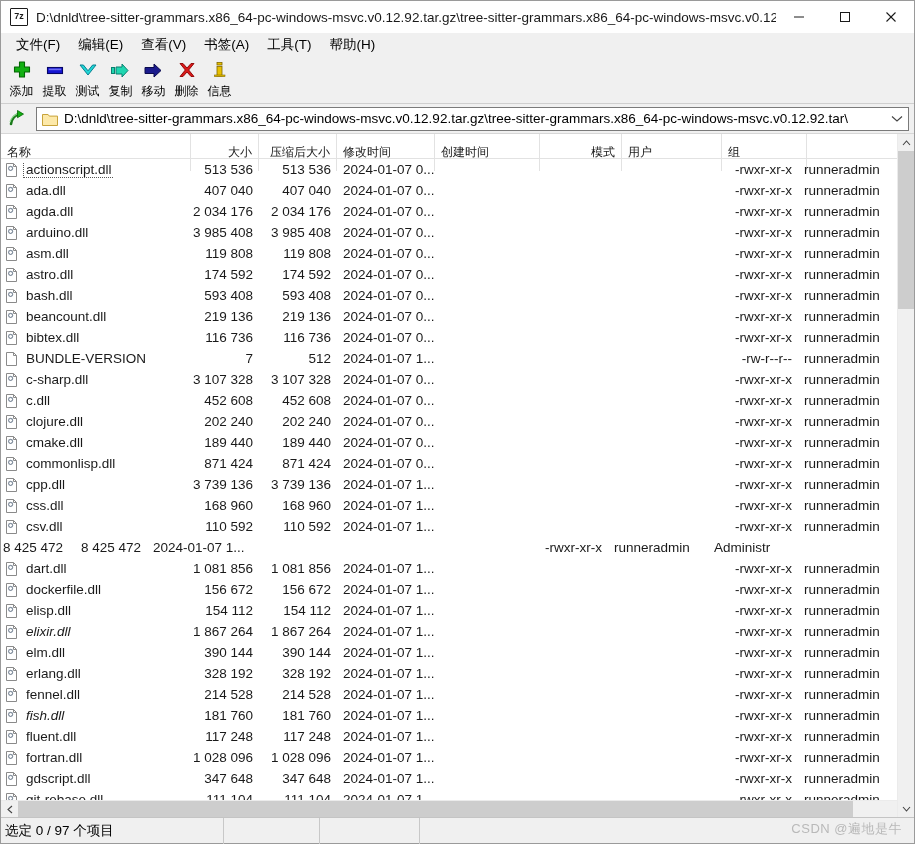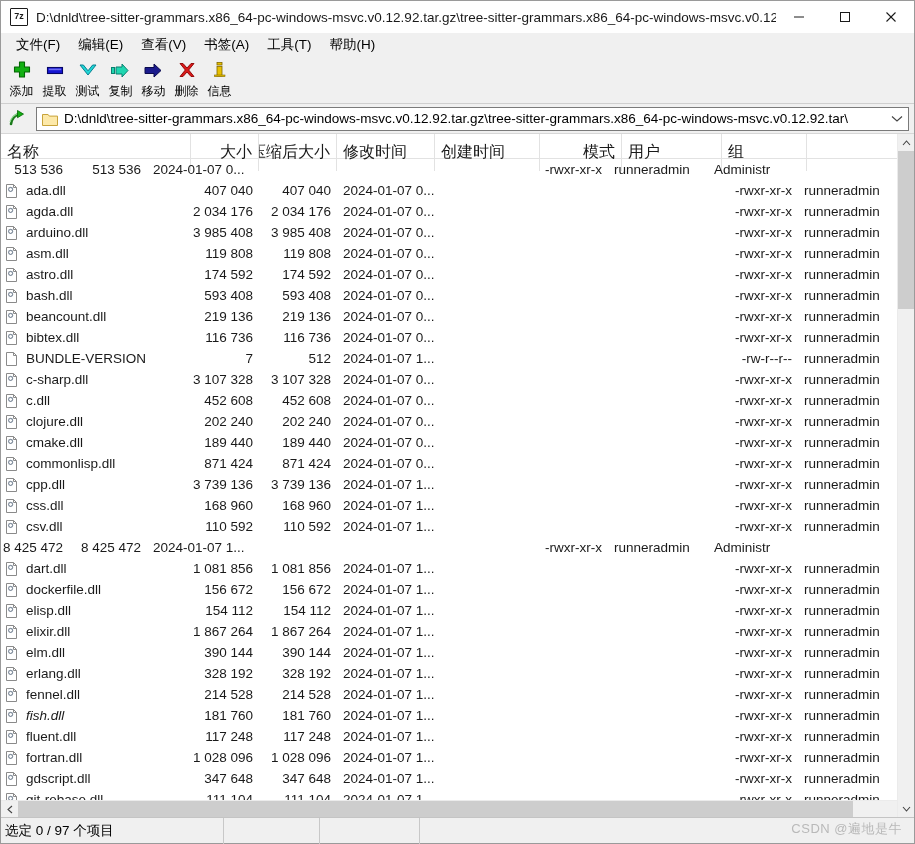--- a/index.html
+++ b/index.html
@@ -161,21 +161,21 @@
   }
   .hdrrow {
     height: 25px;
     flex: 0 0 25px;
     display: flex;
     background: #ffffff;
     border-bottom: 1px solid #e2e2e2;
     position: relative;
   }
   .hcell {
-    font-size: 16px;
+    font-size: 12px;
     color: #1a1a1a;
     display: flex;
     align-items: center;
     padding: 0 6px;
     border-right: 1px solid #e2e2e2;
     white-space: nowrap;
     overflow: hidden;
     height: 37px;
   }
   .hcell.r { justify-content: flex-end; }
@@ -436,20 +436,31 @@
         <div class="hcell r" style="width: 78px; flex: 0 0 78px;">压缩后大小</div>
         <div class="hcell" style="width: 98px; flex: 0 0 98px;">修改时间</div>
         <div class="hcell" style="width: 105px; flex: 0 0 105px;">创建时间</div>
         <div class="hcell r" style="width: 82px; flex: 0 0 82px;">模式</div>
         <div class="hcell" style="width: 100px; flex: 0 0 100px;">用户</div>
         <div class="hcell" style="width: 85px; flex: 0 0 85px;">组</div>
       </div>
 
     <div class="rows" id="rows">
         <div class="row focus">
+          <div class="cell name" style="width: 190px; flex: 0 0 190px;">
+            <div class="name-inner">
+              <span class="ficon"><svg width="16" height="16" viewBox="0 0 16 16">
+                  <path d="M2.5 1.5 h7 l3 3 v10 h-10 z" fill="#ffffff" stroke="#8a8a8a" stroke-width="1"></path>
+                  <path d="M9.5 1.5 v3 h3" fill="none" stroke="#8a8a8a" stroke-width="1"></path>
+                  <circle cx="6.6" cy="6.4" r="2.1" fill="none" stroke="#7d8a9a" stroke-width="1"></circle>
+                  <path d="M6.6 4.0 v0.9 M6.6 7.9 v0.9 M4.3 6.4 h0.9 M8.1 6.4 h0.9 M4.9 4.7 l0.7 0.7 M7.6 7.4 l0.7 0.7 M8.3 4.7 l-0.7 0.7 M5.6 7.4 l-0.7 0.7" stroke="#7d8a9a" stroke-width="0.9"></path>
+                </svg></span>
+              <span class="txt">actionscript.dll</span>
+            </div>
+          </div>
           <div class="cell r" style="width: 68px; flex: 0 0 68px;">513 536</div>
           <div class="cell r" style="width: 78px; flex: 0 0 78px;">513 536</div>
           <div class="cell" style="width: 98px; flex: 0 0 98px;">2024-01-07 0...</div>
           <div class="cell" style="width: 105px; flex: 0 0 105px;"></div>
           <div class="cell" style="width: 176px; flex: 0 0 176px;"></div>
           <div class="cell r" style="width: 82px; flex: 0 0 82px;">-rwxr-xr-x</div>
           <div class="cell" style="width: 100px; flex: 0 0 100px;">runneradmin</div>
           <div class="cell" style="width: 85px; flex: 0 0 85px;">Administr</div>
         </div>
         <div class="row">
@@ -874,21 +885,21 @@
           <div class="cell r" style="width: 68px; flex: 0 0 68px;">154 112</div>
           <div class="cell r" style="width: 78px; flex: 0 0 78px;">154 112</div>
           <div class="cell" style="width: 98px; flex: 0 0 98px;">2024-01-07 1...</div>
           <div class="cell" style="width: 105px; flex: 0 0 105px;"></div>
           <div class="cell" style="width: 176px; flex: 0 0 176px;"></div>
           <div class="cell r" style="width: 82px; flex: 0 0 82px;">-rwxr-xr-x</div>
           <div class="cell" style="width: 100px; flex: 0 0 100px;">runneradmin</div>
           <div class="cell" style="width: 85px; flex: 0 0 85px;">Administr</div>
         </div>
         <div class="row">
-          <div class="cell name" style="width: 190px; flex: 0 0 190px;">
+          <div class="cell name" style="width: 190px; flex: 0 0 190px; font-style: italic;">
             <div class="name-inner">
               <span class="ficon"><svg width="16" height="16" viewBox="0 0 16 16">
                   <path d="M2.5 1.5 h7 l3 3 v10 h-10 z" fill="#ffffff" stroke="#8a8a8a" stroke-width="1"></path>
                   <path d="M9.5 1.5 v3 h3" fill="none" stroke="#8a8a8a" stroke-width="1"></path>
                   <circle cx="6.6" cy="6.4" r="2.1" fill="none" stroke="#7d8a9a" stroke-width="1"></circle>
                   <path d="M6.6 4.0 v0.9 M6.6 7.9 v0.9 M4.3 6.4 h0.9 M8.1 6.4 h0.9 M4.9 4.7 l0.7 0.7 M7.6 7.4 l0.7 0.7 M8.3 4.7 l-0.7 0.7 M5.6 7.4 l-0.7 0.7" stroke="#7d8a9a" stroke-width="0.9"></path>
                 </svg></span>
               <span class="txt">elixir.dll</span>
             </div>
           </div>

